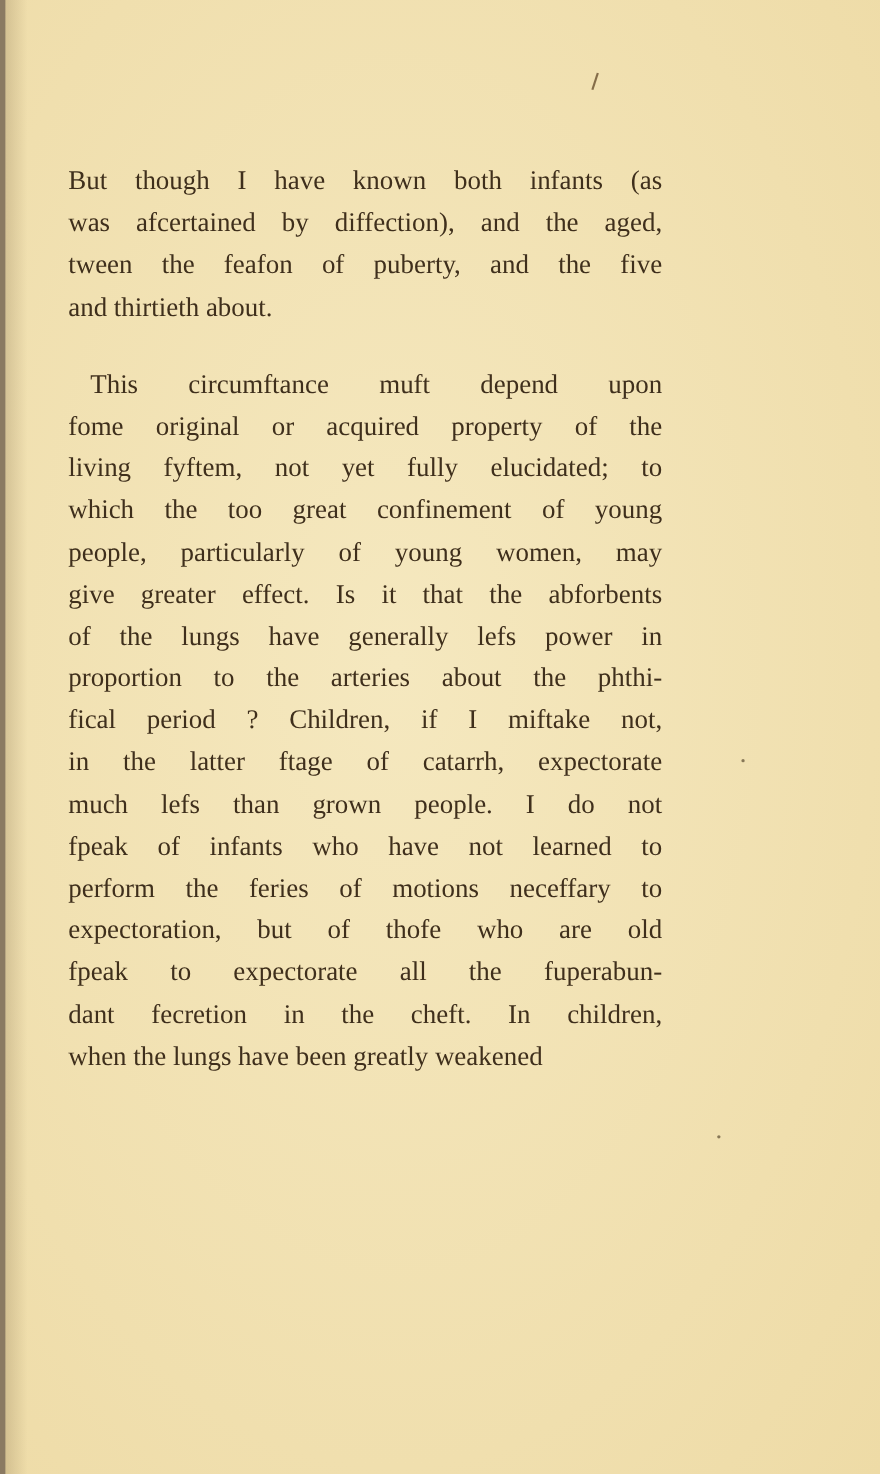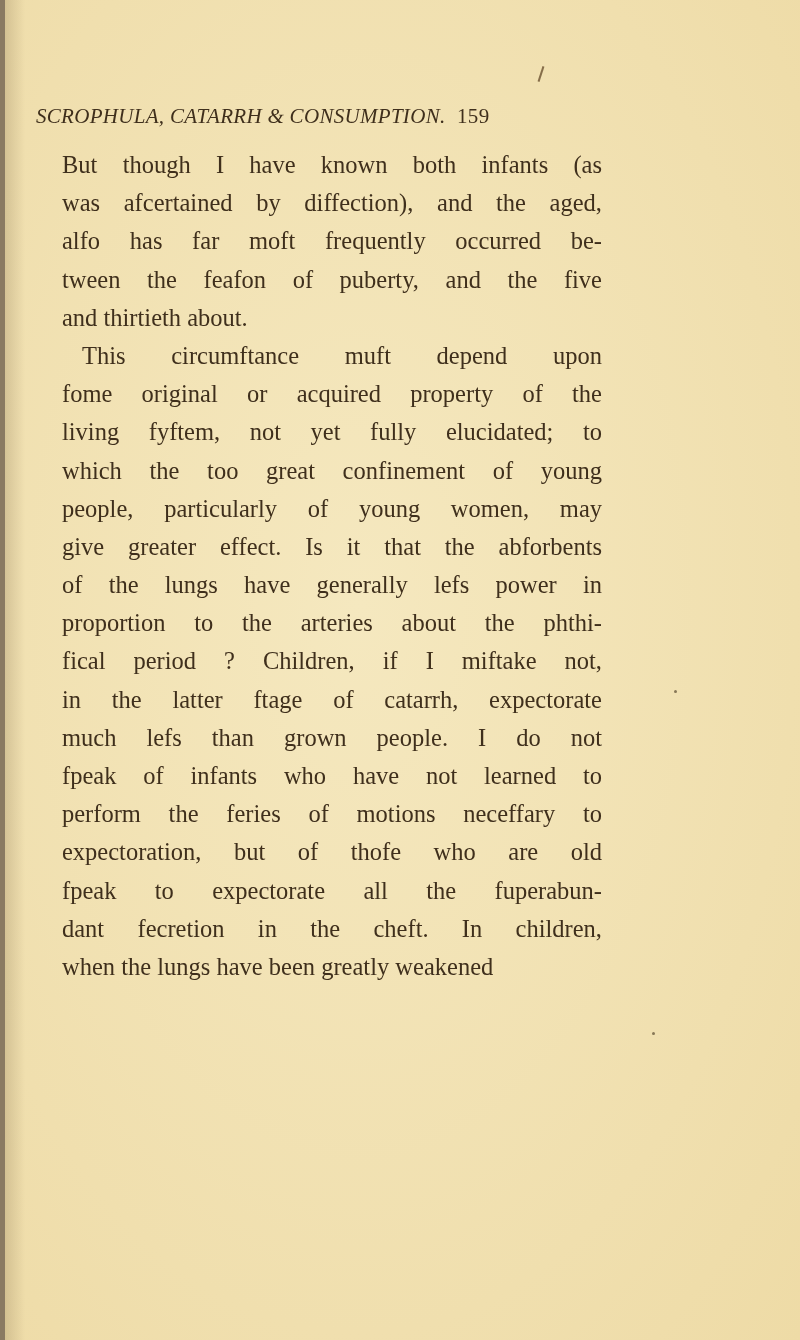--- a/index.html
+++ b/index.html
@@ -34,40 +34,35 @@
     .running-head .folio { font-style: normal; margin-left: 6px; }
     .body-text {
       position: absolute; left: 62px; top: 146px; width: 540px;
       font-size: 24.5px;
     }
     .line {
       height: 38.2px; line-height: 38.2px; white-space: nowrap;
       text-align: justify; text-align-last: justify;
     }
     .line.last { text-align-last: left; }
-    .line.indent { padding-left: 20px; }
+    .line.indent { padding-left: 20px; margin-top: 32px; }
     .speck { position: absolute; width: 3px; height: 3px; border-radius: 50%; background: #5a4a30; opacity: 0.7; }
   </style>
 </head>
 <body>
 
 <div class="page">
   <div class="left-edge"></div>
   <div class="left-shadow"></div>
   <div class="mark"></div>
 
-  <div class="running-head">
-    <span>SCROPHULA, CATARRH &amp; CONSUMPTION.</span>
-    <span class="folio">159</span>
-  </div>
 
   <div class="body-text">
     <div class="line">But though I have known both infants (as</div>
     <div class="line">was afcertained by diffection), and the aged,</div>
-    <div class="line">alfo has far moft frequently occurred be-</div>
     <div class="line">tween the feafon of puberty, and the five</div>
     <div class="line last">and thirtieth about.</div>
     <div class="line indent">This circumftance muft depend upon</div>
     <div class="line">fome original or acquired property of the</div>
     <div class="line">living fyftem, not yet fully elucidated; to</div>
     <div class="line">which the too great confinement of young</div>
     <div class="line">people, particularly of young women, may</div>
     <div class="line">give greater effect. Is it that the abforbents</div>
     <div class="line">of the lungs have generally lefs power in</div>
     <div class="line">proportion to the arteries about the phthi-</div>

